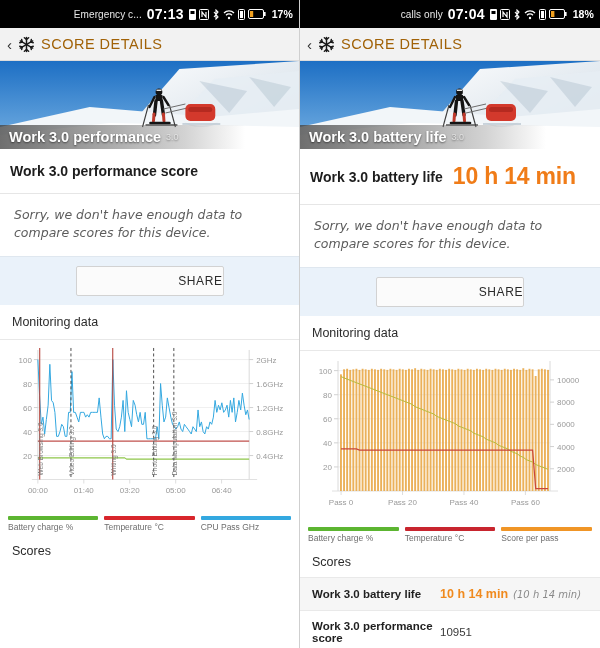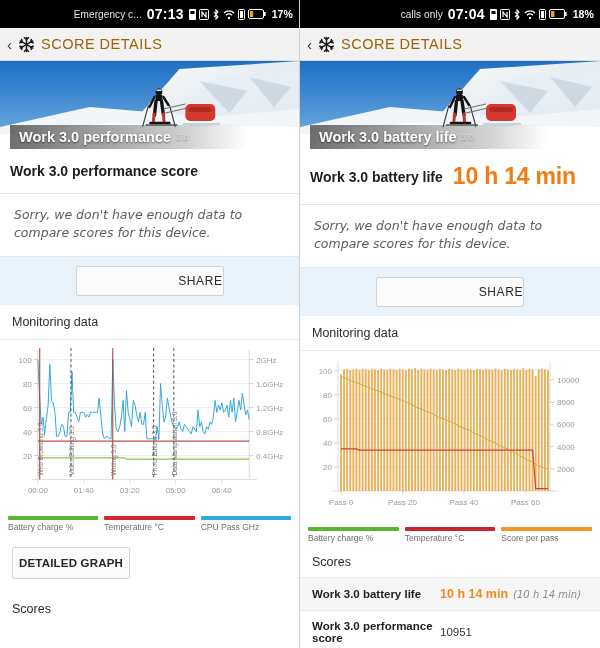--- a/index.html
+++ b/index.html
@@ -23,21 +23,21 @@
   
   .appbar { height:33px; background:#f2f2f2; display:flex; align-items:center;
     gap:6px; padding:0 7px; border-bottom:1px solid #dcdcdc; }
   .chev { color:#333; font-size:15px; line-height:1; }
   .flake { width:17px; height:17px; flex:0 0 auto; }
   .appbar-title { font-size:14.5px; color:#a16207; letter-spacing:.5px; font-weight:400; }
 
   
   .hero { position:relative; height:88px; overflow:hidden; background:#3f7fbf; }
   .hero svg { position:absolute; inset:0; width:100%; height:100%; display:block; }
-  .hero-band { position:absolute; left:10px; right:0; bottom:0; height:24px;
+  .hero-band { position:absolute; left:0; right:0; bottom:0; height:24px;
     background:linear-gradient(to right, rgba(70,70,70,.78), rgba(110,110,110,.30) 62%, rgba(130,130,130,0) 82%);
     display:flex; align-items:center; gap:5px; padding:0 9px; }
   .hero-title { color:#fff; font-size:14.5px; font-weight:700;
     text-shadow:0 1px 2px rgba(0,0,0,.55); }
   .hero-ver { color:#e6e6e6; font-size:9px; font-weight:400;
     text-shadow:0 1px 2px rgba(0,0,0,.5); opacity:.85; }
 
   
   .score-row { display:flex; align-items:center; gap:10px; padding:14px 10px;
     border-bottom:1px solid #e6e6e6; }
@@ -280,23 +280,20 @@
       <div class="lg">
         <div class="lg-bar" style="background:#d8252b"></div>
         <div class="lg-txt">Temperature °C</div>
       </div>
       <div class="lg">
         <div class="lg-bar" style="background:#33a8e0"></div>
         <div class="lg-txt">CPU Pass GHz</div>
       </div>
     </div>
 
-    <div class="dg-wrap">
-      <button class="dg-btn">DETAILED GRAPH</button>
-    </div>
 
     <div class="scores-h">Scores</div>
   </div>
 
   <div class="panel right">
 
     <div class="statusbar">
       <span class="carrier">calls only</span>
       <span class="clock">07:04</span>
       <span class="sicons">

